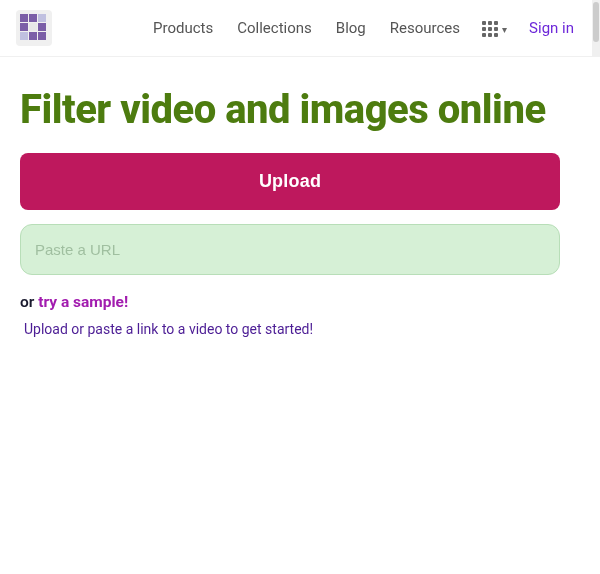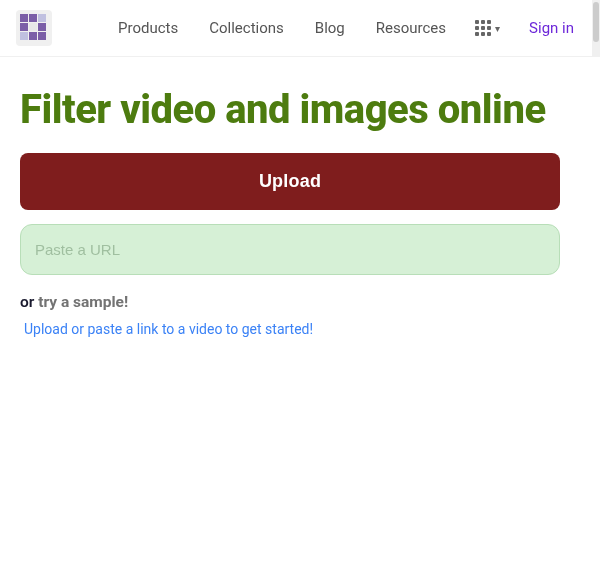--- a/index.html
+++ b/index.html
@@ -32,22 +32,22 @@
       margin-right: auto;
     }
 
     .logo-img {
       width: 36px;
       height: 36px;
     }
 
     nav {
       display: flex;
-      align-items: center;
-      gap: 11px;
+      align-items: flex-end;
+      gap: 4px;
     }
 
     nav a {
       text-decoration: none;
       color: #555;
       font-size: 15px;
       padding: 6px 10px;
       border-radius: 4px;
       cursor: pointer;
     }
@@ -132,21 +132,21 @@
 
     .hero-subtitle strong {
       font-weight: 700;
       color: #1a1a2e;
     }
 
     .upload-btn {
       display: block;
       width: 100%;
       padding: 18px;
-      background: #7f1d1d;
+      background: #be185d;
       color: #fff;
       font-size: 18px;
       font-weight: 600;
       border: none;
       border-radius: 8px;
       cursor: pointer;
       margin-bottom: 14px;
       text-align: center;
       letter-spacing: 0.2px;
     }
@@ -169,29 +169,29 @@
     }
 
     .or-sample {
       font-size: 15.5px;
       color: #1a1a2e;
       font-weight: 600;
       margin-bottom: 10px;
     }
 
     .or-sample a {
-      color: #737373;
+      color: #a21caf;
       font-weight: 700;
       text-decoration: none;
       cursor: pointer;
     }
 
     .helper-text {
       font-size: 14px;
-      color: #3b82f6;
+      color: #4c1d95;
       padding-left: 4px;
     }
   </style>
 </head>
 <body>
 
 <header>
   <div class="logo-container">
     <svg class="logo-img" viewBox="0 0 36 36" xmlns="http://www.w3.org/2000/svg">
 

